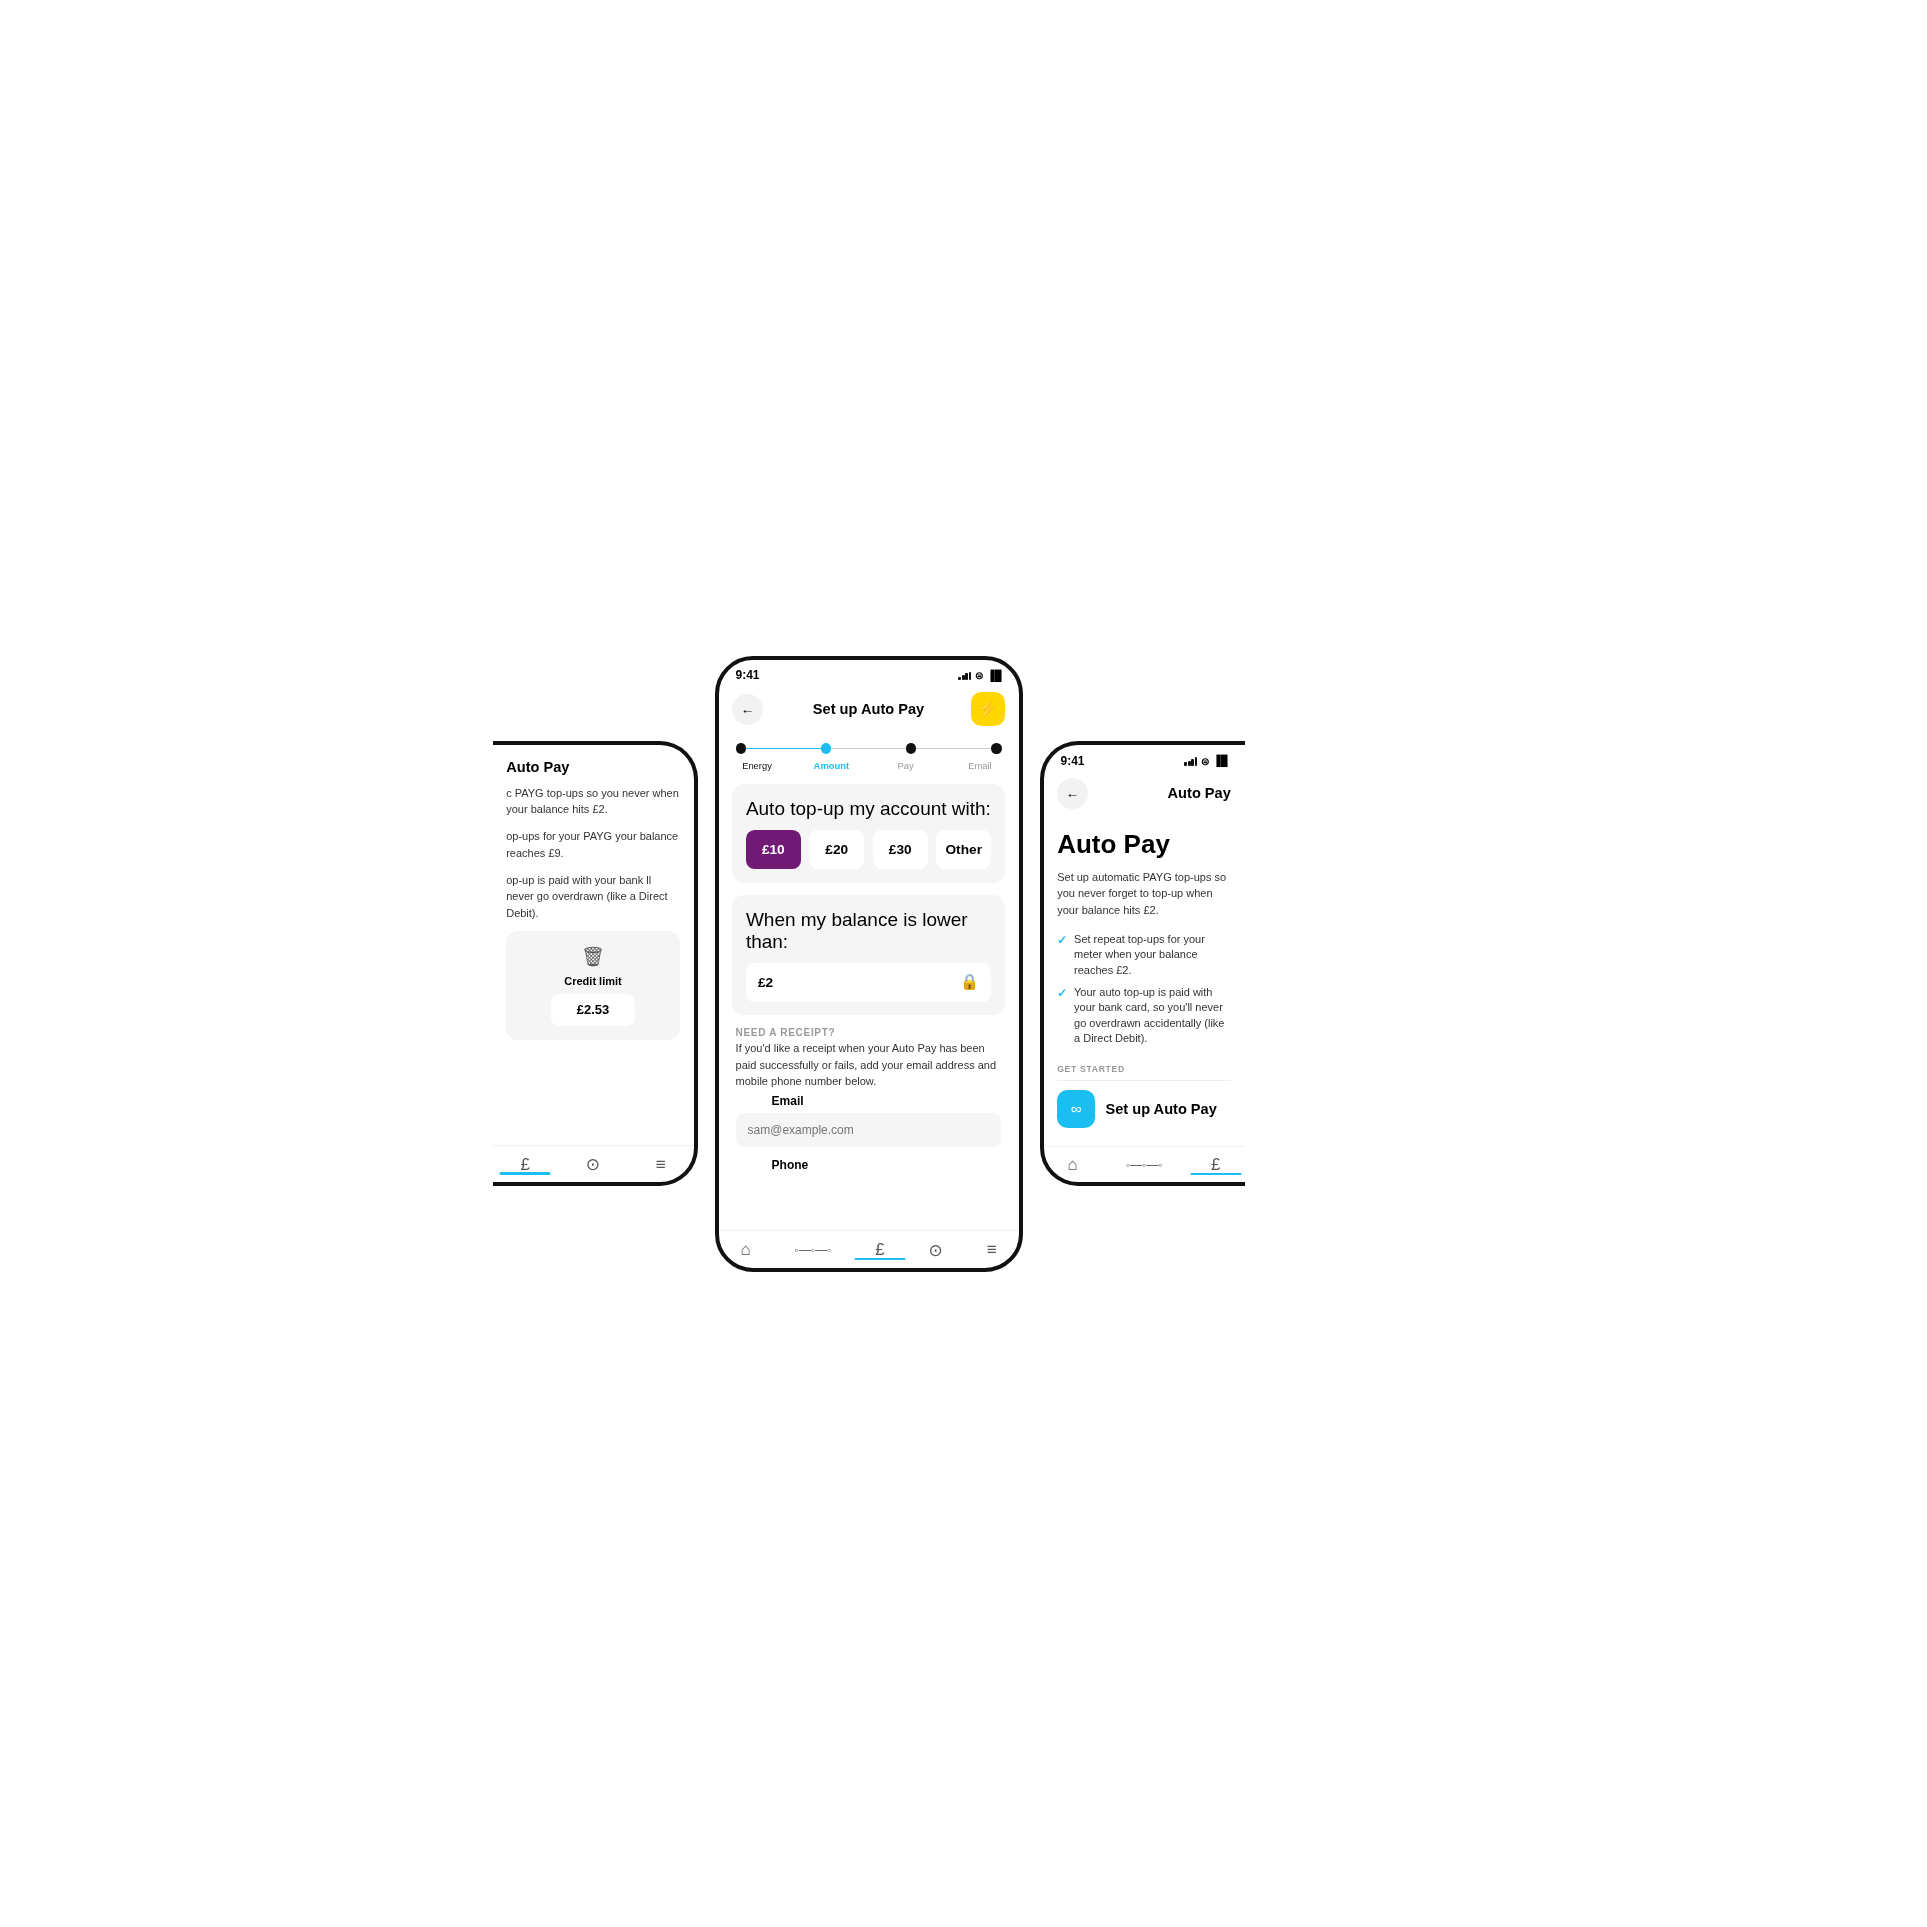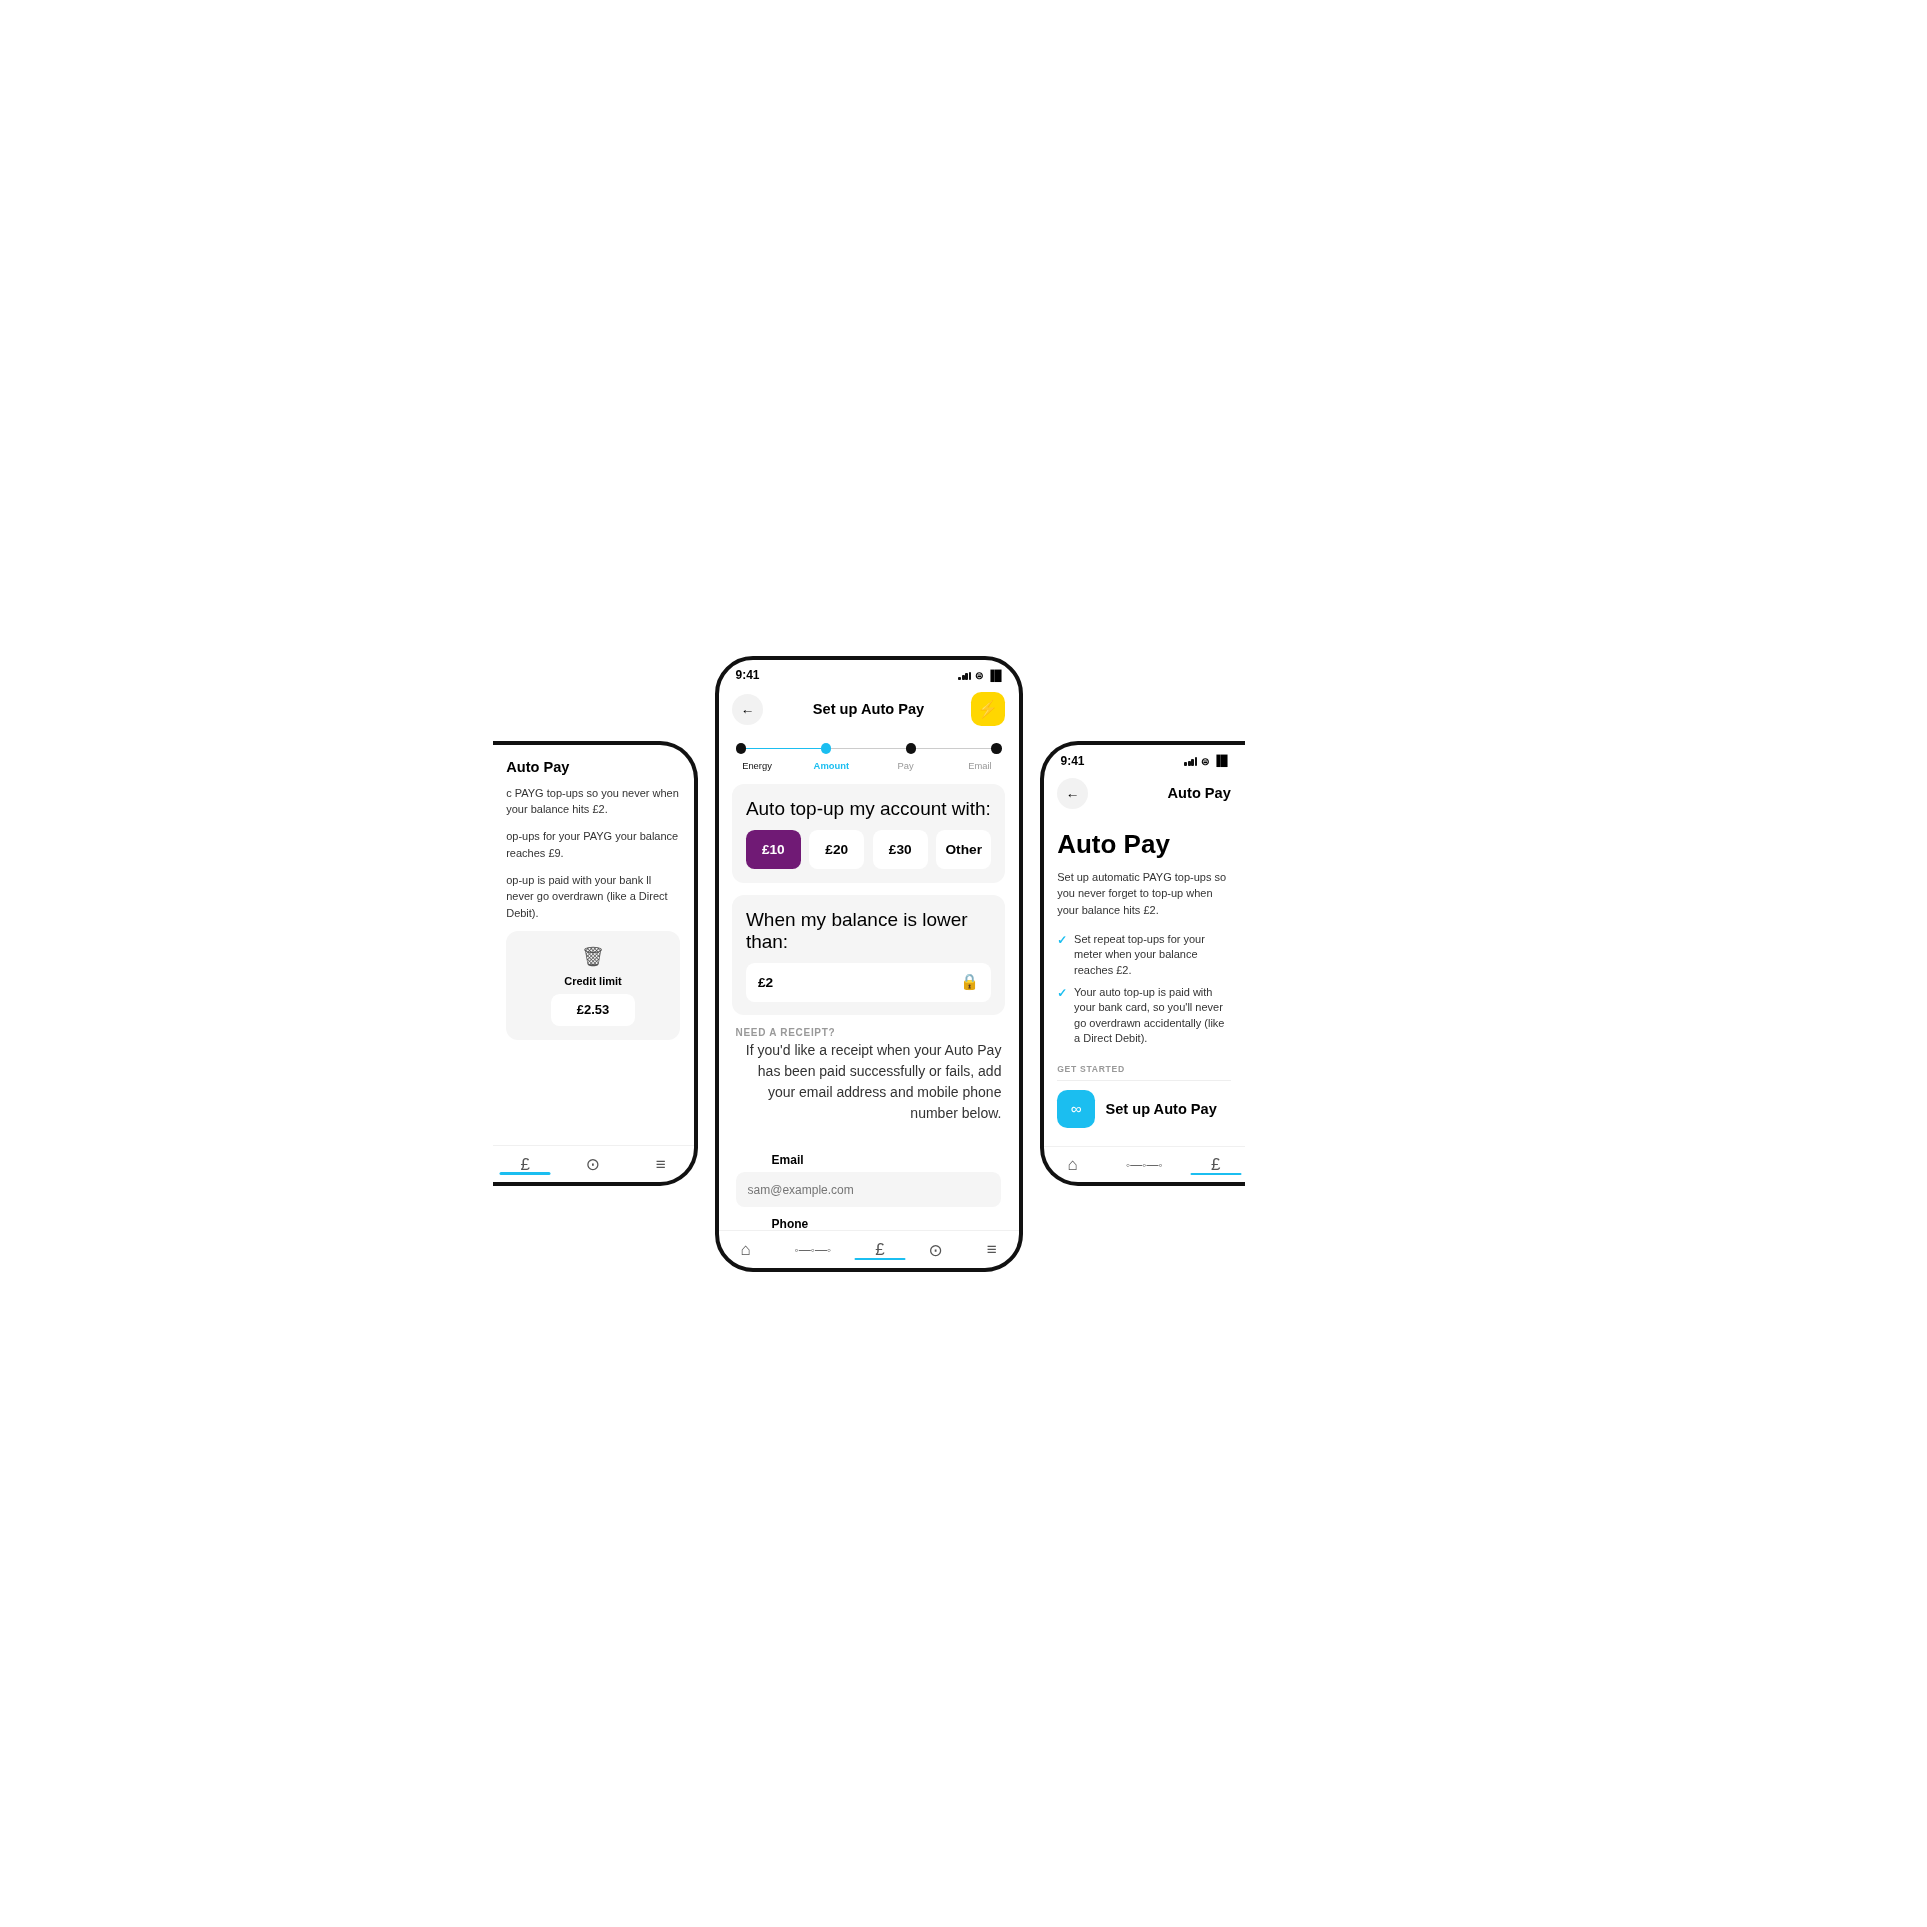--- a/index.html
+++ b/index.html
@@ -188,21 +188,21 @@
     
     .receipt-section { padding: 0 3.4px; }
     .receipt-label {
       font-size: 10px;
       font-weight: 700;
       color: #999;
       letter-spacing: 0.7px;
       text-transform: uppercase;
       margin-bottom: 2px;
     }
-    .receipt-desc { font-size: 14px; color: #333; line-height: 1.5; margin-bottom: 29px; text-align: right; }
+    .receipt-desc { font-size: 11px; color: #333; line-height: 1.5; margin-bottom: 4px; }
 
     
     .form-group { margin-bottom: 10.3px; }
     .form-label { font-size: 12px; font-weight: 700; margin-bottom: 5.1px; display: block; margin-left: 36px; }
     .form-input {
       width: 100%;
       background: #f5f5f5;
       border: none;
       border-radius: 8.6px;
       padding: 10.3px 12px;

